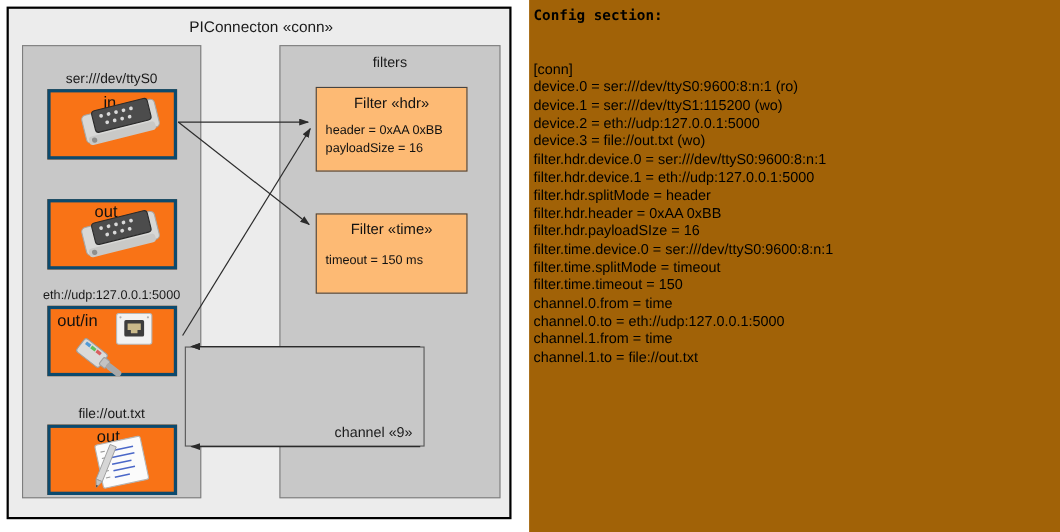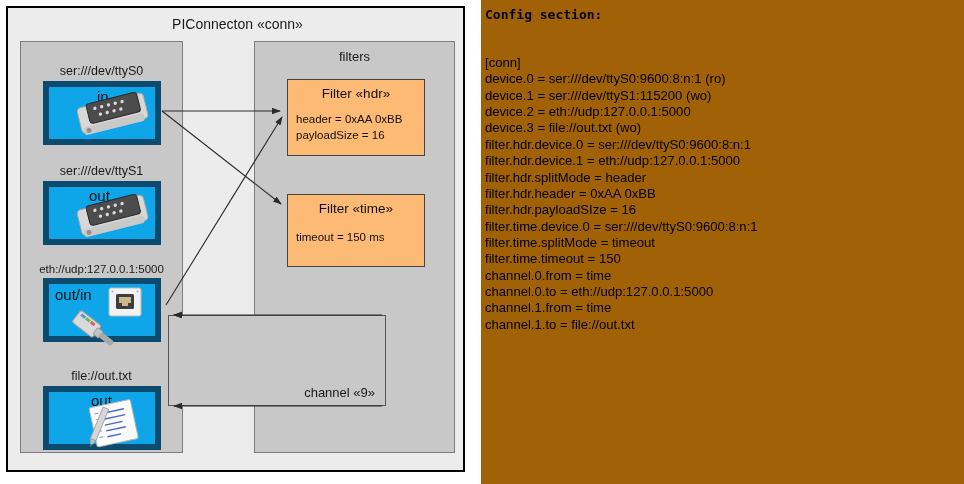--- a/index.html
+++ b/index.html
@@ -32,21 +32,21 @@
 
   #devices-panel{left:20px;top:41px;width:163px;height:412px;}
   #filters-panel{left:254px;top:41px;width:201px;height:412px;}
 
   
   .dev-label{
     position:absolute;left:0;width:100%;text-align:center;
     font-size:12.5px;color:#1a1a1a;white-space:nowrap;
   }
   .dev-box{
-    position:absolute;background:#0ea5e9;border:6px solid #0c4a6e;
+    position:absolute;background:#f97316;border:3px solid #0c4a6e;
     box-sizing:border-box;
   }
   .dev-io{
     position:absolute;font-size:15px;color:#111;white-space:nowrap;
   }
 
   
   .filter-box{
     position:absolute;background:#fdba74;border:1px solid #444;
     box-sizing:border-box;
@@ -114,21 +114,20 @@
               <circle cx="29" cy="17" r="1.7"></circle>
             <circle cx="36" cy="17" r="1.7"></circle>
               <circle cx="43" cy="17" r="1.7"></circle>
           </g>
           <rect x="2" y="26" width="62" height="8" rx="3" fill="#c9c9c7"></rect>
           <circle cx="7" cy="30" r="2.4" fill="#8f8f8d"></circle>
         </g>
       </svg>
     </div>
 
-    <div class="dev-label" style="top:122px;">ser:///dev/ttyS1</div>
     <div class="dev-box" style="left:22px;top:139px;width:118px;height:64px;">
       <div class="dev-io" style="left:40px;top:0px;">out</div>
       <svg viewBox="0 0 118 64" width="118" height="64" style="position:absolute;left:0;top:0;">
         <g transform="translate(26,18) rotate(-14)">
           <rect x="0" y="6" width="68" height="26" rx="4" fill="#d8d8d6" stroke="#a8a8a6" stroke-width="1"></rect>
           <rect x="10" y="4" width="52" height="20" rx="3" fill="#4c4c4c" stroke="#2a2a2a" stroke-width="1"></rect>
           <g fill="#d9d9d9">
             <circle cx="18" cy="10" r="1.7"></circle>
               <circle cx="25" cy="10" r="1.7"></circle>
             <circle cx="32" cy="10" r="1.7"></circle>

